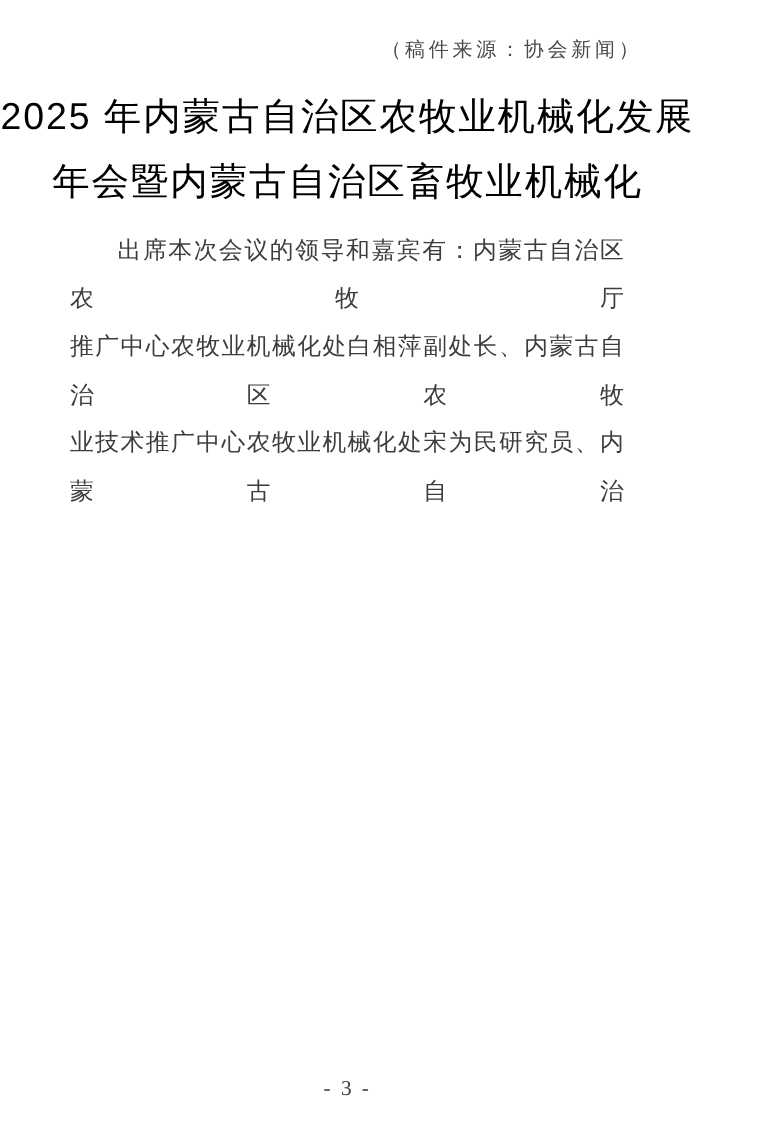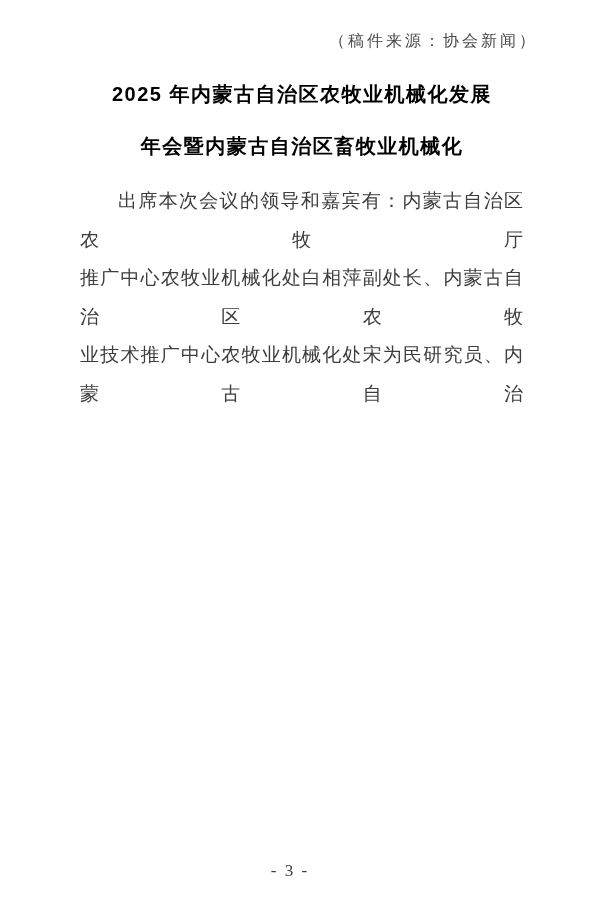--- a/index.html
+++ b/index.html
@@ -7,39 +7,38 @@
     padding: 0;
     background: #ffffff;
   }
   .page {
     position: relative;
     width: 556px;
     height: 903px;
     background: var(--page-bg, #ffffff);
     overflow: hidden;
     font-family: "Liberation Serif", "DejaVu Serif", serif;
-    padding-left: 24px;
   }
   .source-note {
     padding: 30px 42px 0 0;
     text-align: right;
     font-size: 16px;
     letter-spacing: 3px;
     color: var(--source-color, #4a4a4a);
     height: 22px;
     line-height: 22px;
   }
   .title-block {
     margin-top: 16px;
   }
   .title-line {
     text-align: center;
     font-family: "Liberation Sans", "DejaVu Sans", sans-serif;
-    font-weight: bold;
-    font-size: 20px;
+    font-weight: normal;
+    font-size: 30px;
     letter-spacing: 1.5px;
     color: var(--title-color, #000000);
     height: 52px;
     line-height: 52px;
     white-space: nowrap;
   }
   .content {
     margin: 10px 56px 0 56px;
     color: var(--body-color, #3d3d3d);
   }

